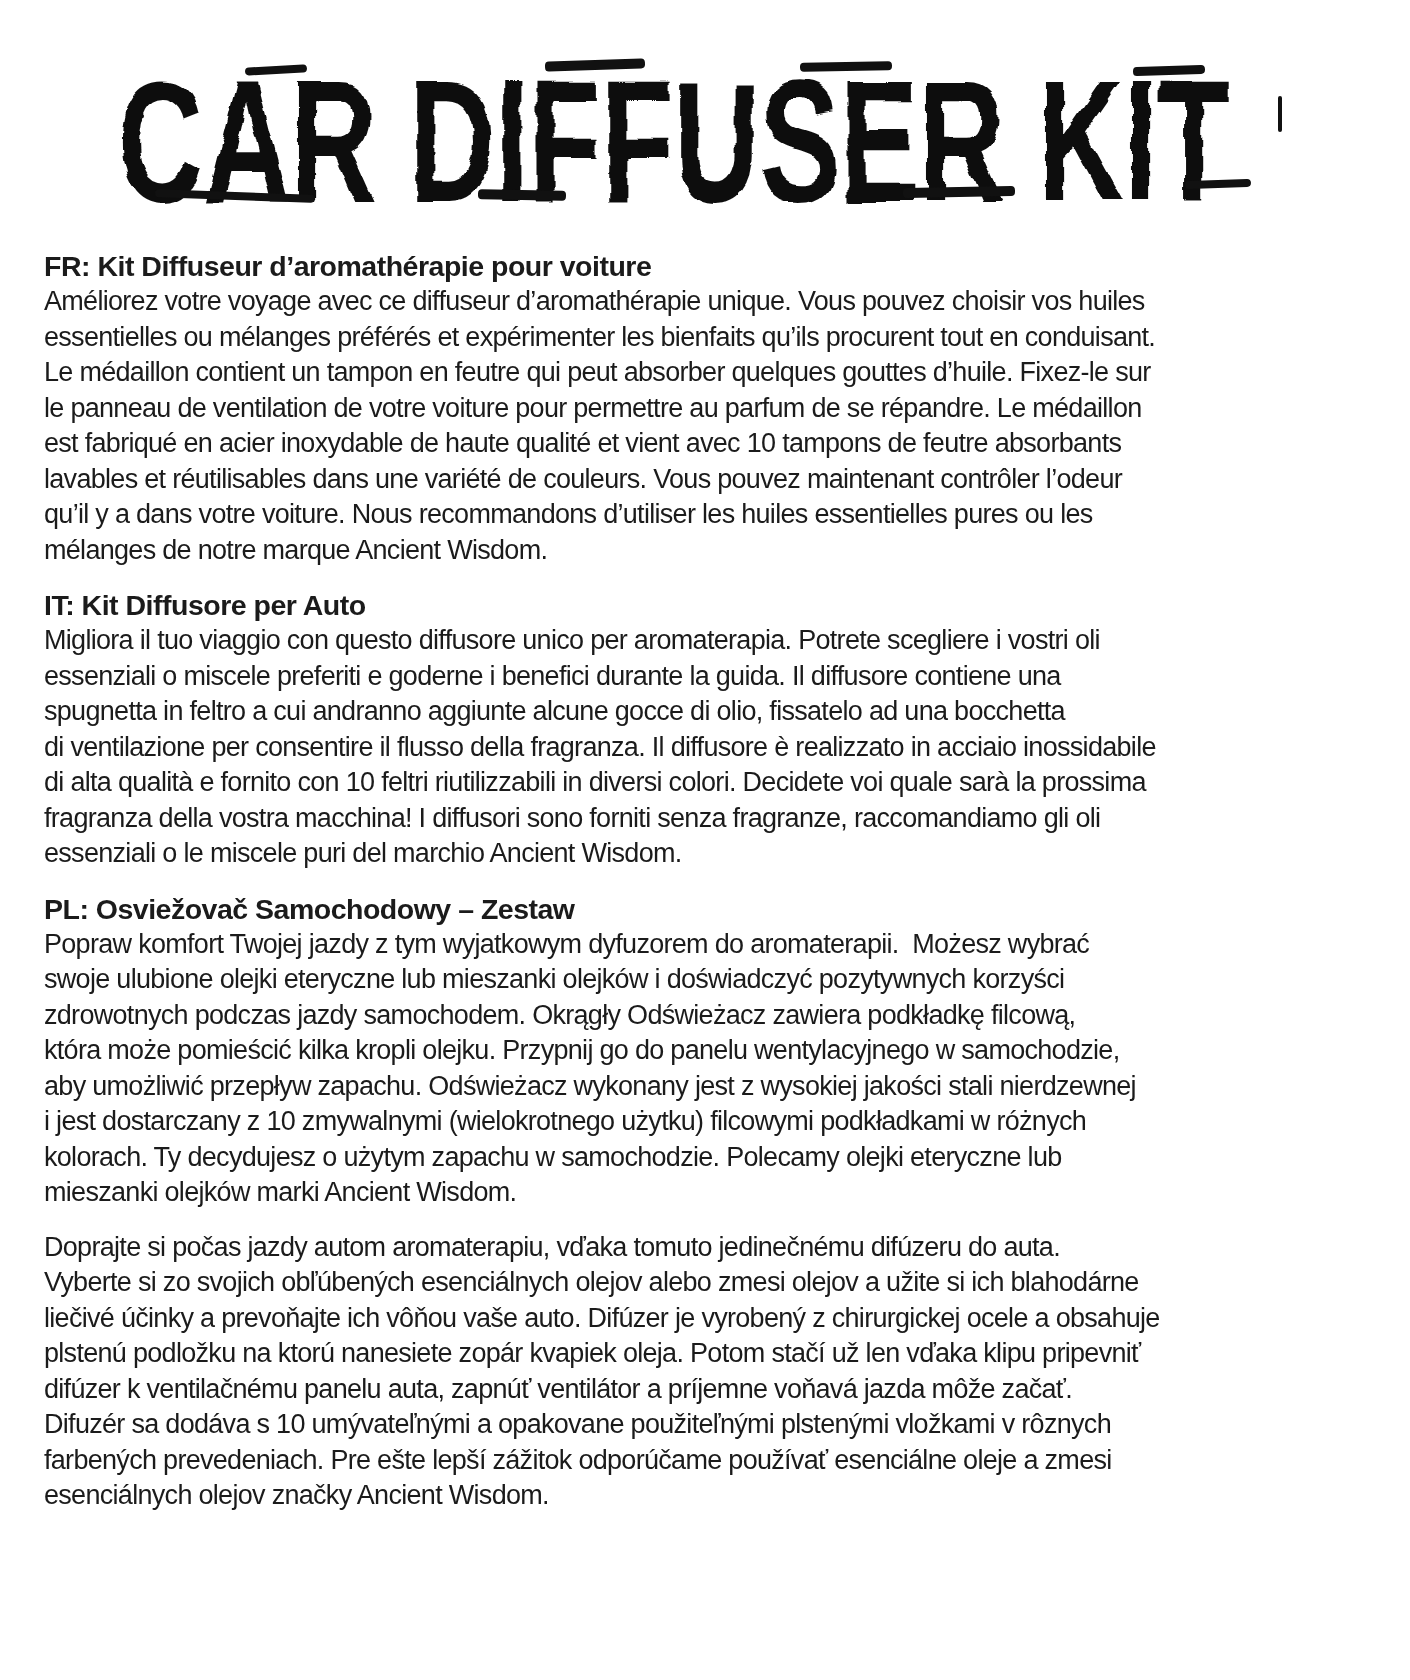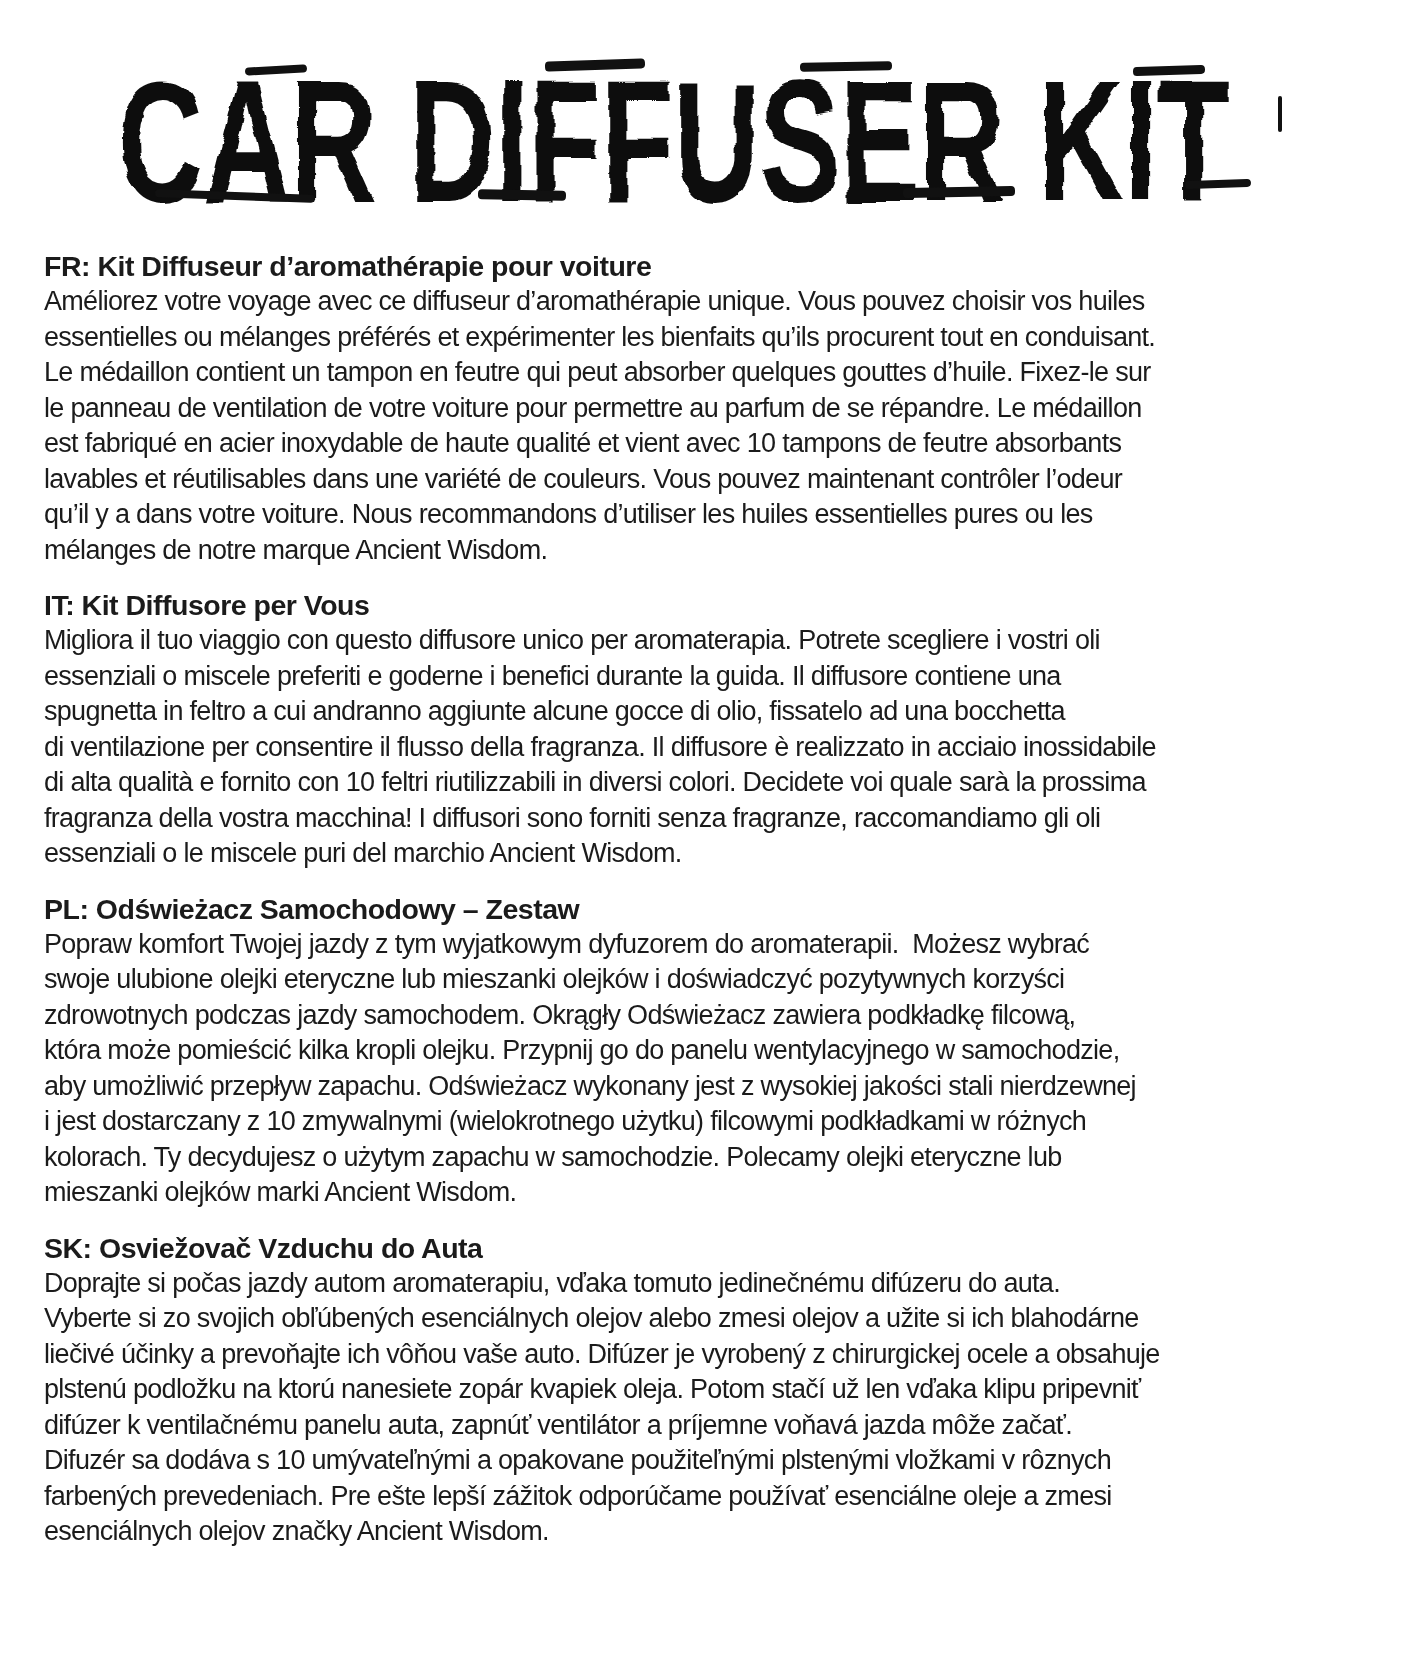--- a/index.html
+++ b/index.html
@@ -111,44 +111,43 @@
 essentielles ou mélanges préférés et expérimenter les bienfaits qu’ils procurent tout en conduisant.
 Le médaillon contient un tampon en feutre qui peut absorber quelques gouttes d’huile. Fixez-le sur
 le panneau de ventilation de votre voiture pour permettre au parfum de se répandre. Le médaillon
 est fabriqué en acier inoxydable de haute qualité et vient avec 10 tampons de feutre absorbants
 lavables et réutilisables dans une variété de couleurs. Vous pouvez maintenant contrôler l’odeur
 qu’il y a dans votre voiture. Nous recommandons d’utiliser les huiles essentielles pures ou les
 mélanges de notre marque Ancient Wisdom.</p>
     </section>
 
     <section class="lang-section">
-      <h2>IT: Kit Diffusore per Vous</h2>
+      <h2>IT: Kit Diffusore per Auto</h2>
       <p>Migliora il tuo viaggio con questo diffusore unico per aromaterapia. Potrete scegliere i vostri oli
 essenziali o miscele preferiti e goderne i benefici durante la guida. Il diffusore contiene una
 spugnetta in feltro a cui andranno aggiunte alcune gocce di olio, fissatelo ad una bocchetta
 di ventilazione per consentire il flusso della fragranza. Il diffusore è realizzato in acciaio inossidabile
 di alta qualità e fornito con 10 feltri riutilizzabili in diversi colori. Decidete voi quale sarà la prossima
 fragranza della vostra macchina! I diffusori sono forniti senza fragranze, raccomandiamo gli oli
 essenziali o le miscele puri del marchio Ancient Wisdom.</p>
     </section>
 
     <section class="lang-section">
-      <h2>PL: Odświeżacz Samochodowy – Zestaw</h2>
+      <h2>PL: Osviežovač Samochodowy – Zestaw</h2>
       <p>Popraw komfort Twojej jazdy z tym wyjatkowym dyfuzorem do aromaterapii.  Możesz wybrać
 swoje ulubione olejki eteryczne lub mieszanki olejków i doświadczyć pozytywnych korzyści
 zdrowotnych podczas jazdy samochodem. Okrągły Odświeżacz zawiera podkładkę filcową,
 która może pomieścić kilka kropli olejku. Przypnij go do panelu wentylacyjnego w samochodzie,
 aby umożliwić przepływ zapachu. Odświeżacz wykonany jest z wysokiej jakości stali nierdzewnej
 i jest dostarczany z 10 zmywalnymi (wielokrotnego użytku) filcowymi podkładkami w różnych
 kolorach. Ty decydujesz o użytym zapachu w samochodzie. Polecamy olejki eteryczne lub
 mieszanki olejków marki Ancient Wisdom.</p>
     </section>
 
     <section class="lang-section">
-      <h2>SK: Osviežovač Vzduchu do Auta</h2>
       <p>Doprajte si počas jazdy autom aromaterapiu, vďaka tomuto jedinečnému difúzeru do auta.
 Vyberte si zo svojich obľúbených esenciálnych olejov alebo zmesi olejov a užite si ich blahodárne
 liečivé účinky a prevoňajte ich vôňou vaše auto. Difúzer je vyrobený z chirurgickej ocele a obsahuje
 plstenú podložku na ktorú nanesiete zopár kvapiek oleja. Potom stačí už len vďaka klipu pripevniť
 difúzer k ventilačnému panelu auta, zapnúť ventilátor a príjemne voňavá jazda môže začať.
 Difuzér sa dodáva s 10 umývateľnými a opakovane použiteľnými plstenými vložkami v rôznych
 farbených prevedeniach. Pre ešte lepší zážitok odporúčame používať esenciálne oleje a zmesi
 esenciálnych olejov značky Ancient Wisdom.</p>
     </section>
 

